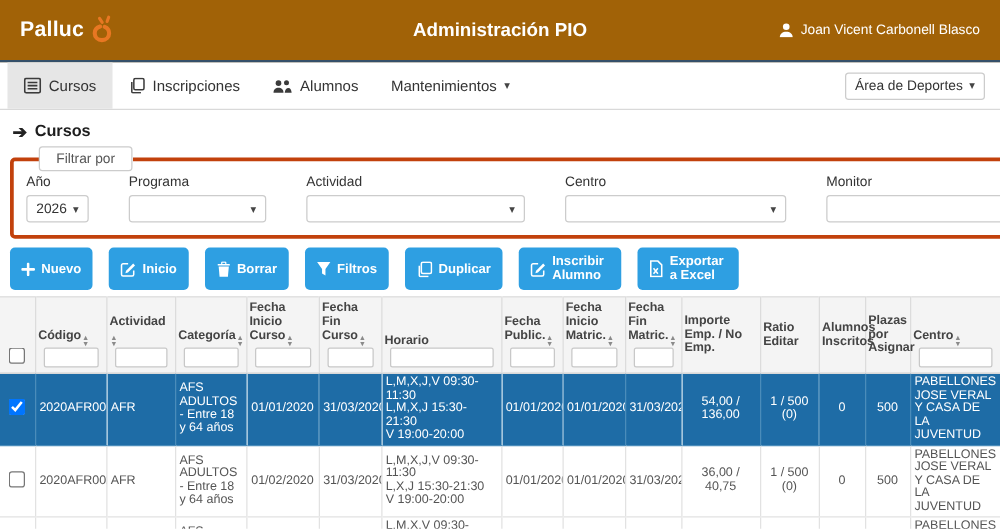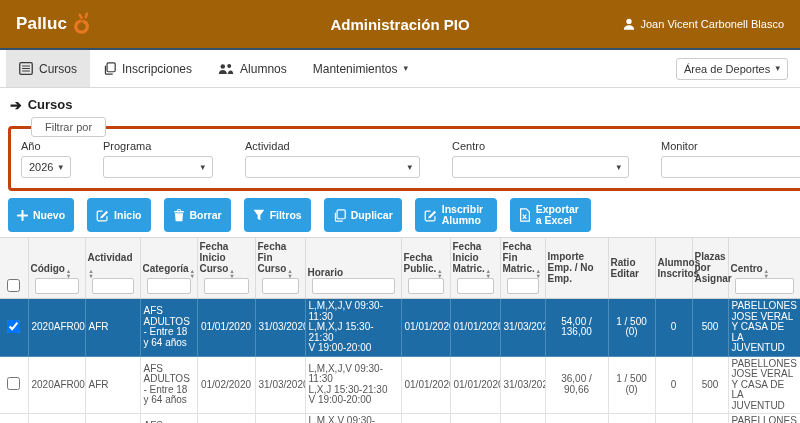--- a/index.html
+++ b/index.html
@@ -389,21 +389,21 @@
           <td class="c-actividad">AFR</td>
           <td class="c-categoria">AFS ADULTOS - Entre 18 y 64 años</td>
           <td class="c-fecha_inicio_curso">01/02/2020</td>
           <td class="c-fecha_fin_curso">31/03/2020</td>
           <td class="c-horario">L,M,X,J,V 09:30-11:30
 L,X,J 15:30-21:30
 V 19:00-20:00</td>
           <td class="c-fecha_public">01/01/2020</td>
           <td class="c-fecha_inicio_matric">01/01/2020</td>
           <td class="c-fecha_fin_matric">31/03/2020</td>
-          <td class="c-importe">36,00 / 90,66</td>
+          <td class="c-importe">36,00 / 40,75</td>
           <td class="c-ratio_alumnos">1 / 500 (0)</td>
           <td class="c-alumnos_inscritos">0</td>
           <td class="c-plazas_por_asignar">500</td>
           <td class="c-centro">PABELLONES JOSE VERAL Y CASA DE LA JUVENTUD</td>
         </tr>
         <tr>
           <td class="cb"></td>
           <td class="c-codigo">2020AFR003</td>
           <td class="c-actividad">AFR</td>
           <td class="c-categoria">AFS ADULTOS - Entre 18 y 64 años</td>

